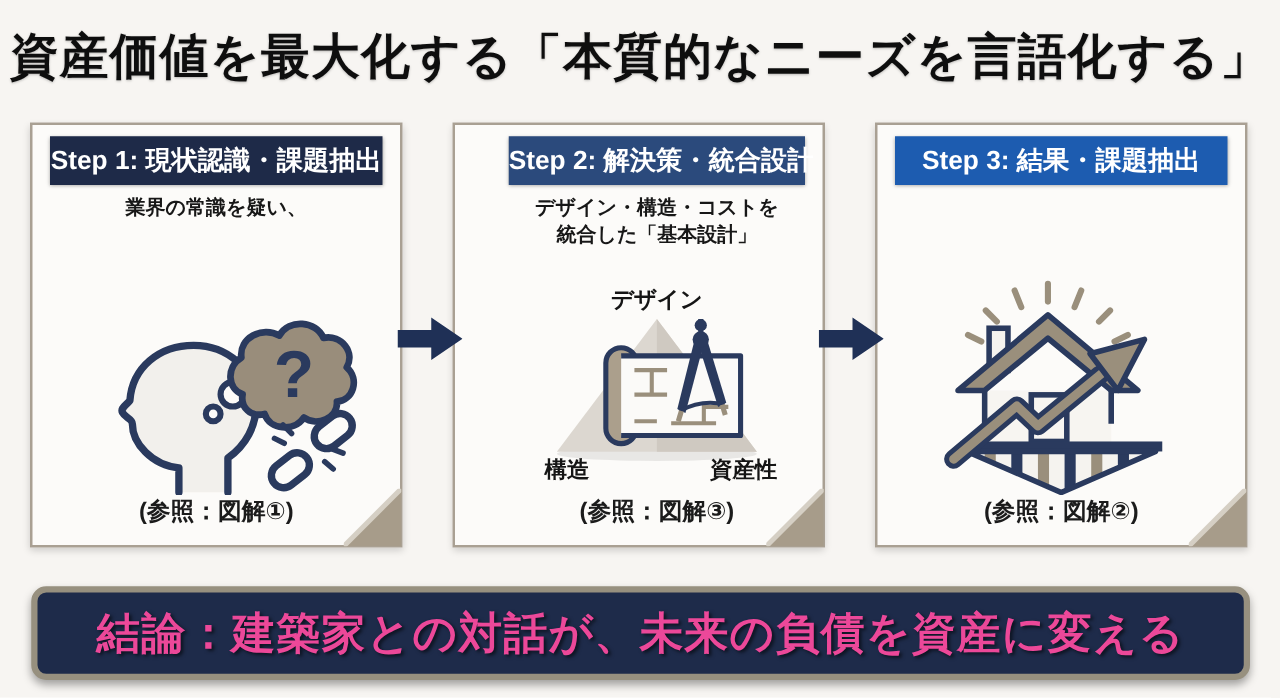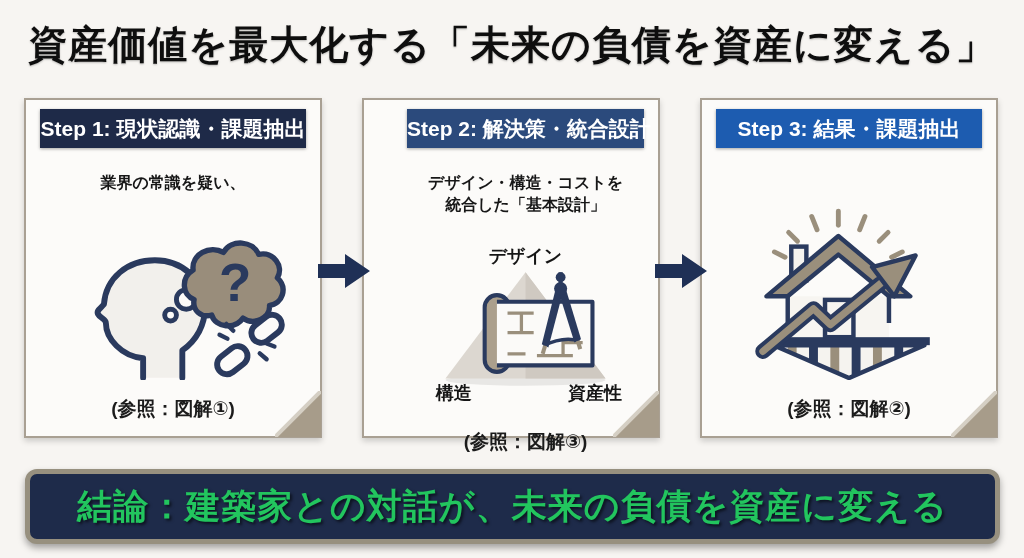--- a/index.html
+++ b/index.html
@@ -10,21 +10,21 @@
   .title {
     position:absolute; top:18px; left:0; right:0;
     text-align:center; font-size:39px; font-weight:900; color:#0e0e0e;
     letter-spacing:1px; text-shadow:0 1px 2px rgba(0,0,0,.25);
   }
 
   .card {
     position:absolute; top:98px; width:298px; height:340px;
     background:#fcfbf9; border:2px solid #a9a093;
     box-shadow:0 3px 6px rgba(0,0,0,.18);
-    display:flex; flex-direction:column; padding:9px 10px 6px;gap:16px;
+    display:flex; flex-direction:column; padding:9px 10px 6px;
   }
   .card1 { left:24px; } .card2 { left:362px; } .card3 { left:700px; }
 
   .card-header {
     margin:0 4px; height:39px; line-height:39px;
     color:#ffffff; font-size:21px; font-weight:700; text-align:center;
     white-space:nowrap; box-shadow:0 1px 3px rgba(0,0,0,.35);
   }
   .card-desc {
     margin-top:8px; text-align:center;
@@ -41,31 +41,31 @@
   .arrow1 { left:318px; top:252px; }
   .arrow2 { left:655px; top:252px; }
 
   .banner {
     position:absolute; left:25px; top:469px; width:975px; height:75px;
     background:#1e2b4a; border:5px solid #97907f; border-radius:12px;
     box-shadow:0 4px 7px rgba(0,0,0,.35);
     display:flex; align-items:center; justify-content:center;
   }
   .banner span {
-    color:#22c55e; font-size:35px; font-weight:900; letter-spacing:1px;
+    color:#ec4899; font-size:35px; font-weight:900; letter-spacing:1px;
     text-shadow:2px 2px 3px rgba(0,0,0,.6); white-space:nowrap;
   }
   svg text { font-family:"Liberation Sans","DejaVu Sans",sans-serif; }
 </style>
 </head>
 <body>
 
 <div class="page" style="background-color: rgb(247, 245, 242);">
 
-  <h1 class="title">資産価値を最大化する「未来の負債を資産に変える」</h1>
+  <h1 class="title">資産価値を最大化する「本質的なニーズを言語化する」</h1>
 
   <section class="card card1" style="border-color: rgb(169, 160, 147);">
     <div class="card-header" style="background-color: rgb(30, 42, 72);">Step 1: 現状認識・課題抽出</div>
     <div class="card-desc">
       <div>業界の常識を疑い、</div>
     </div>
     <div class="icon-box">
       <svg width="245" height="167" viewBox="0 0 250 170">
         <path d="M94,168 L94,148 C72,146 56,128 56,112 C56,108 50,107 48,103 C46,99 51,97 54,93 C56,66 78,48 106,48 C134,48 156,68 157,94 C158,114 148,130 134,140 L134,168" fill="#f2f0ec" stroke="#2a3a5e" stroke-width="6" stroke-linejoin="round" stroke-linecap="round"></path>
         <circle cx="122" cy="104" r="6" fill="#fcfbf9" stroke="#2a3a5e" stroke-width="5"></circle>

